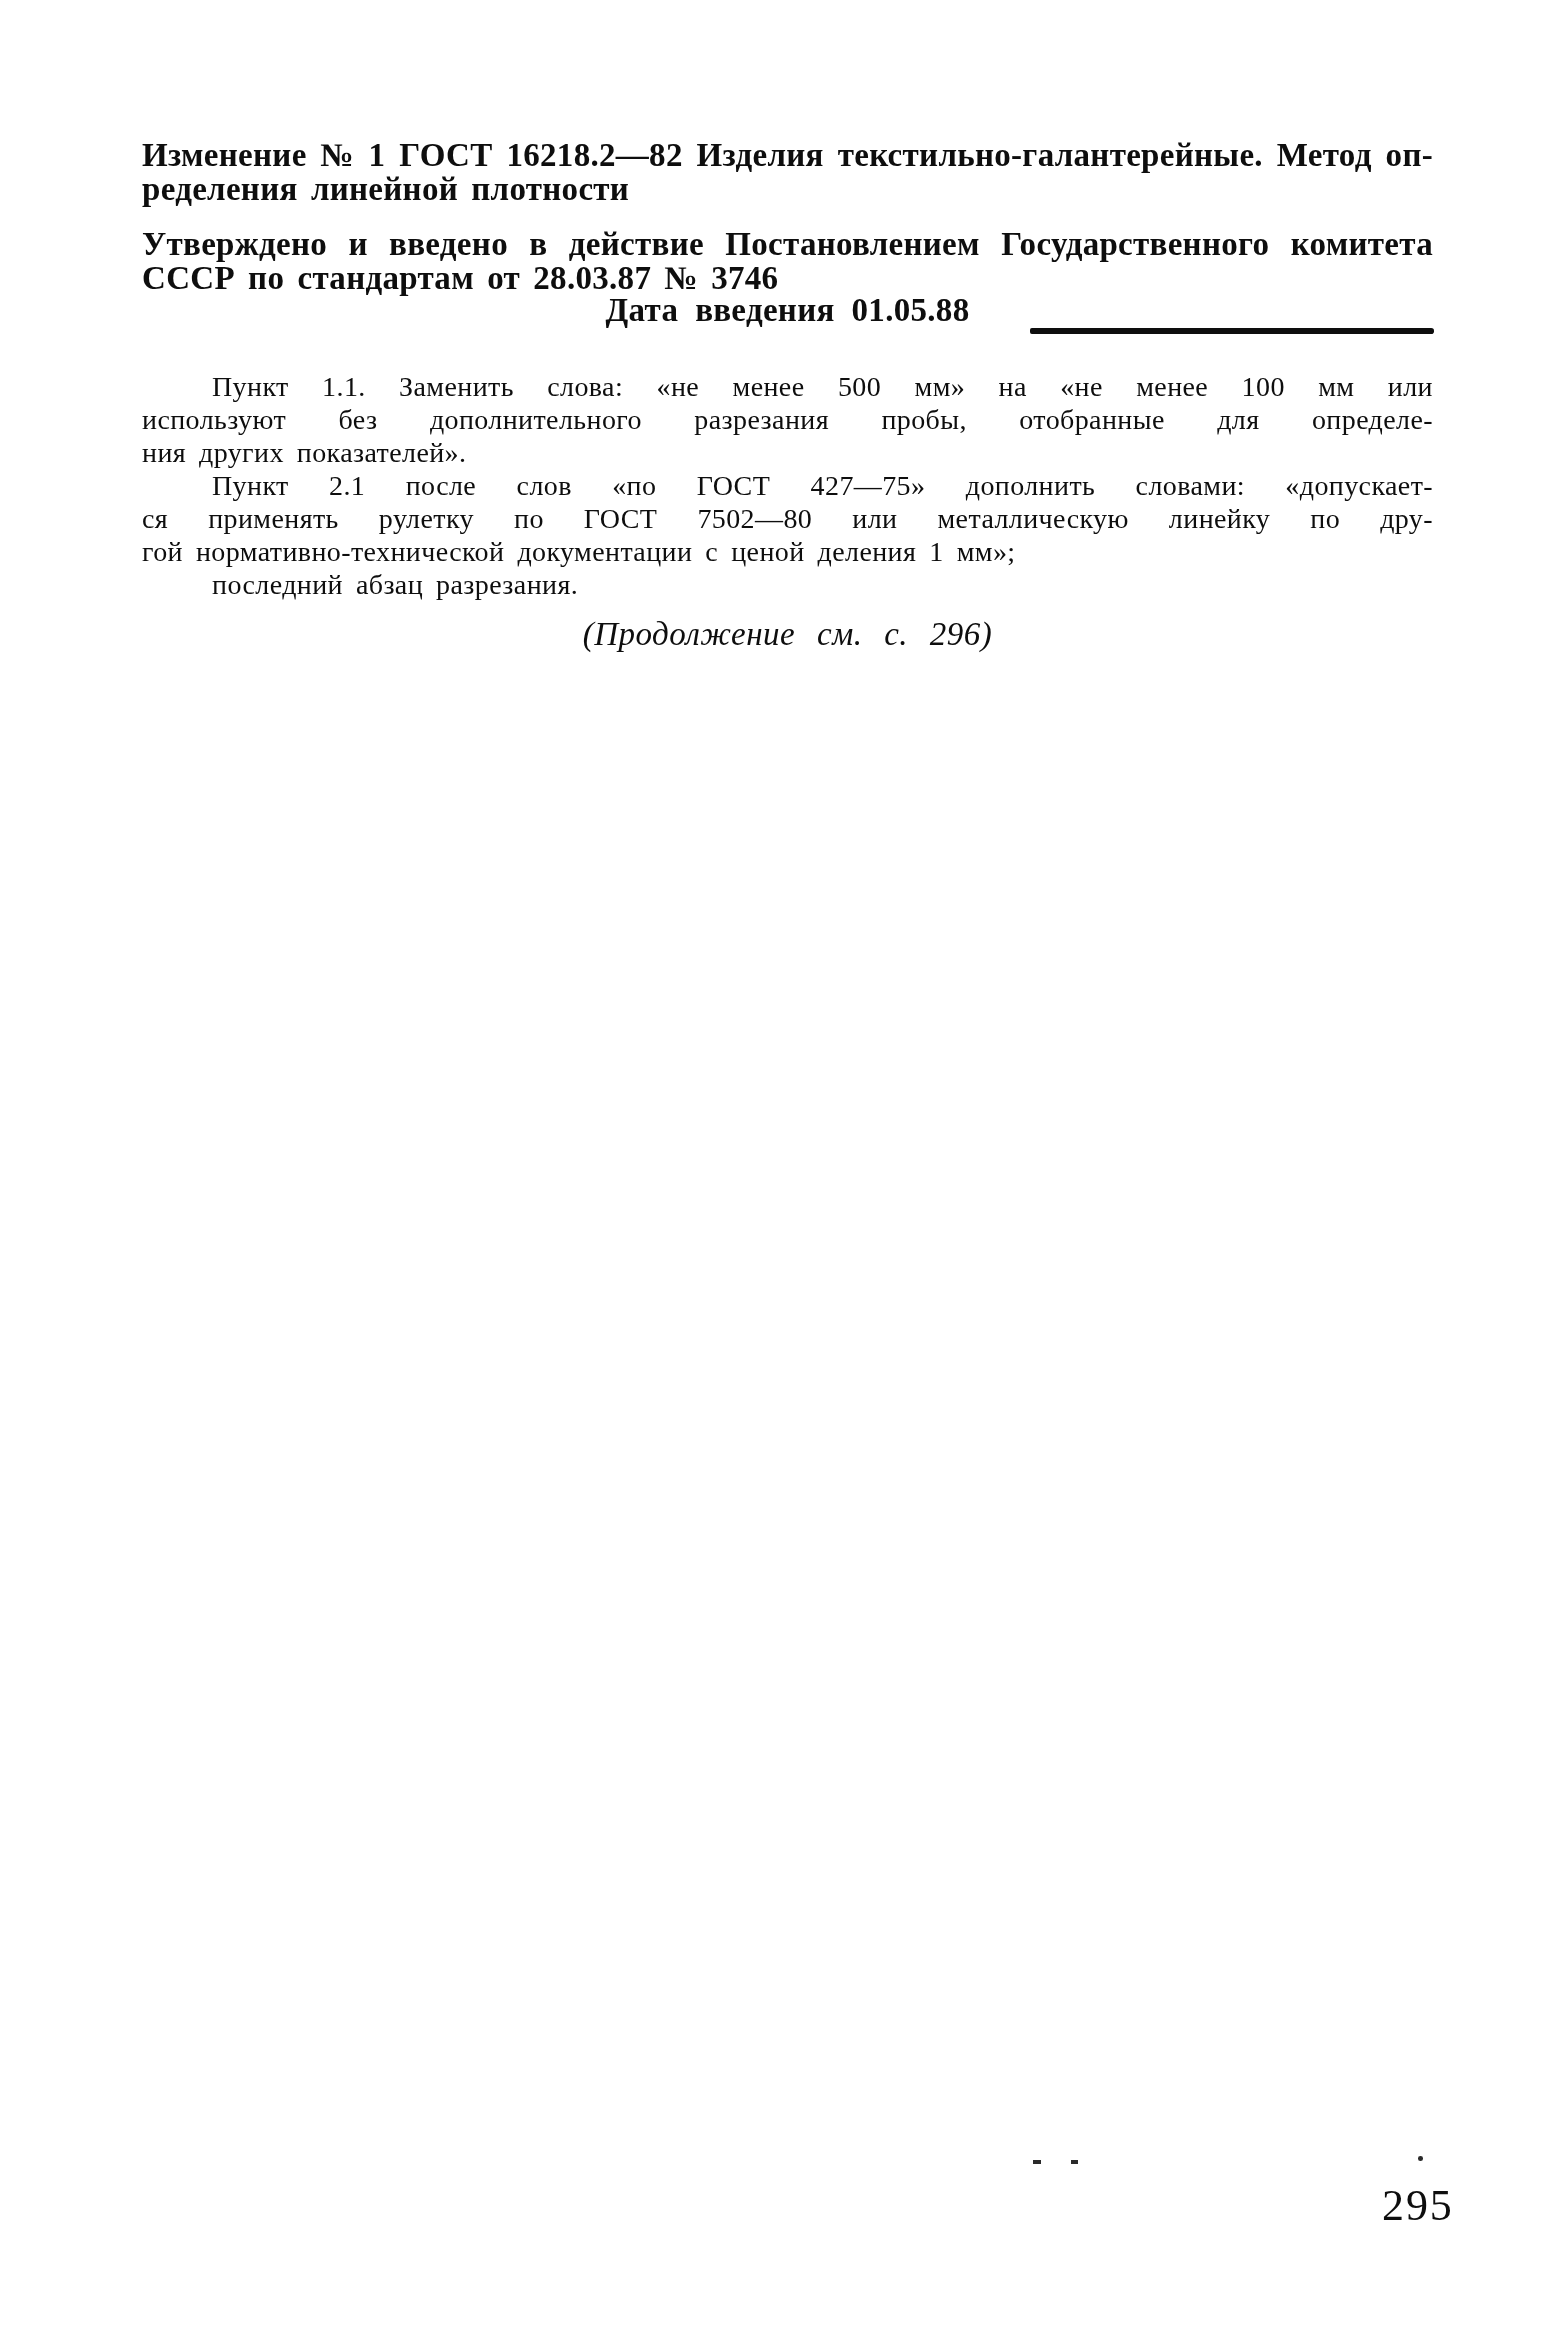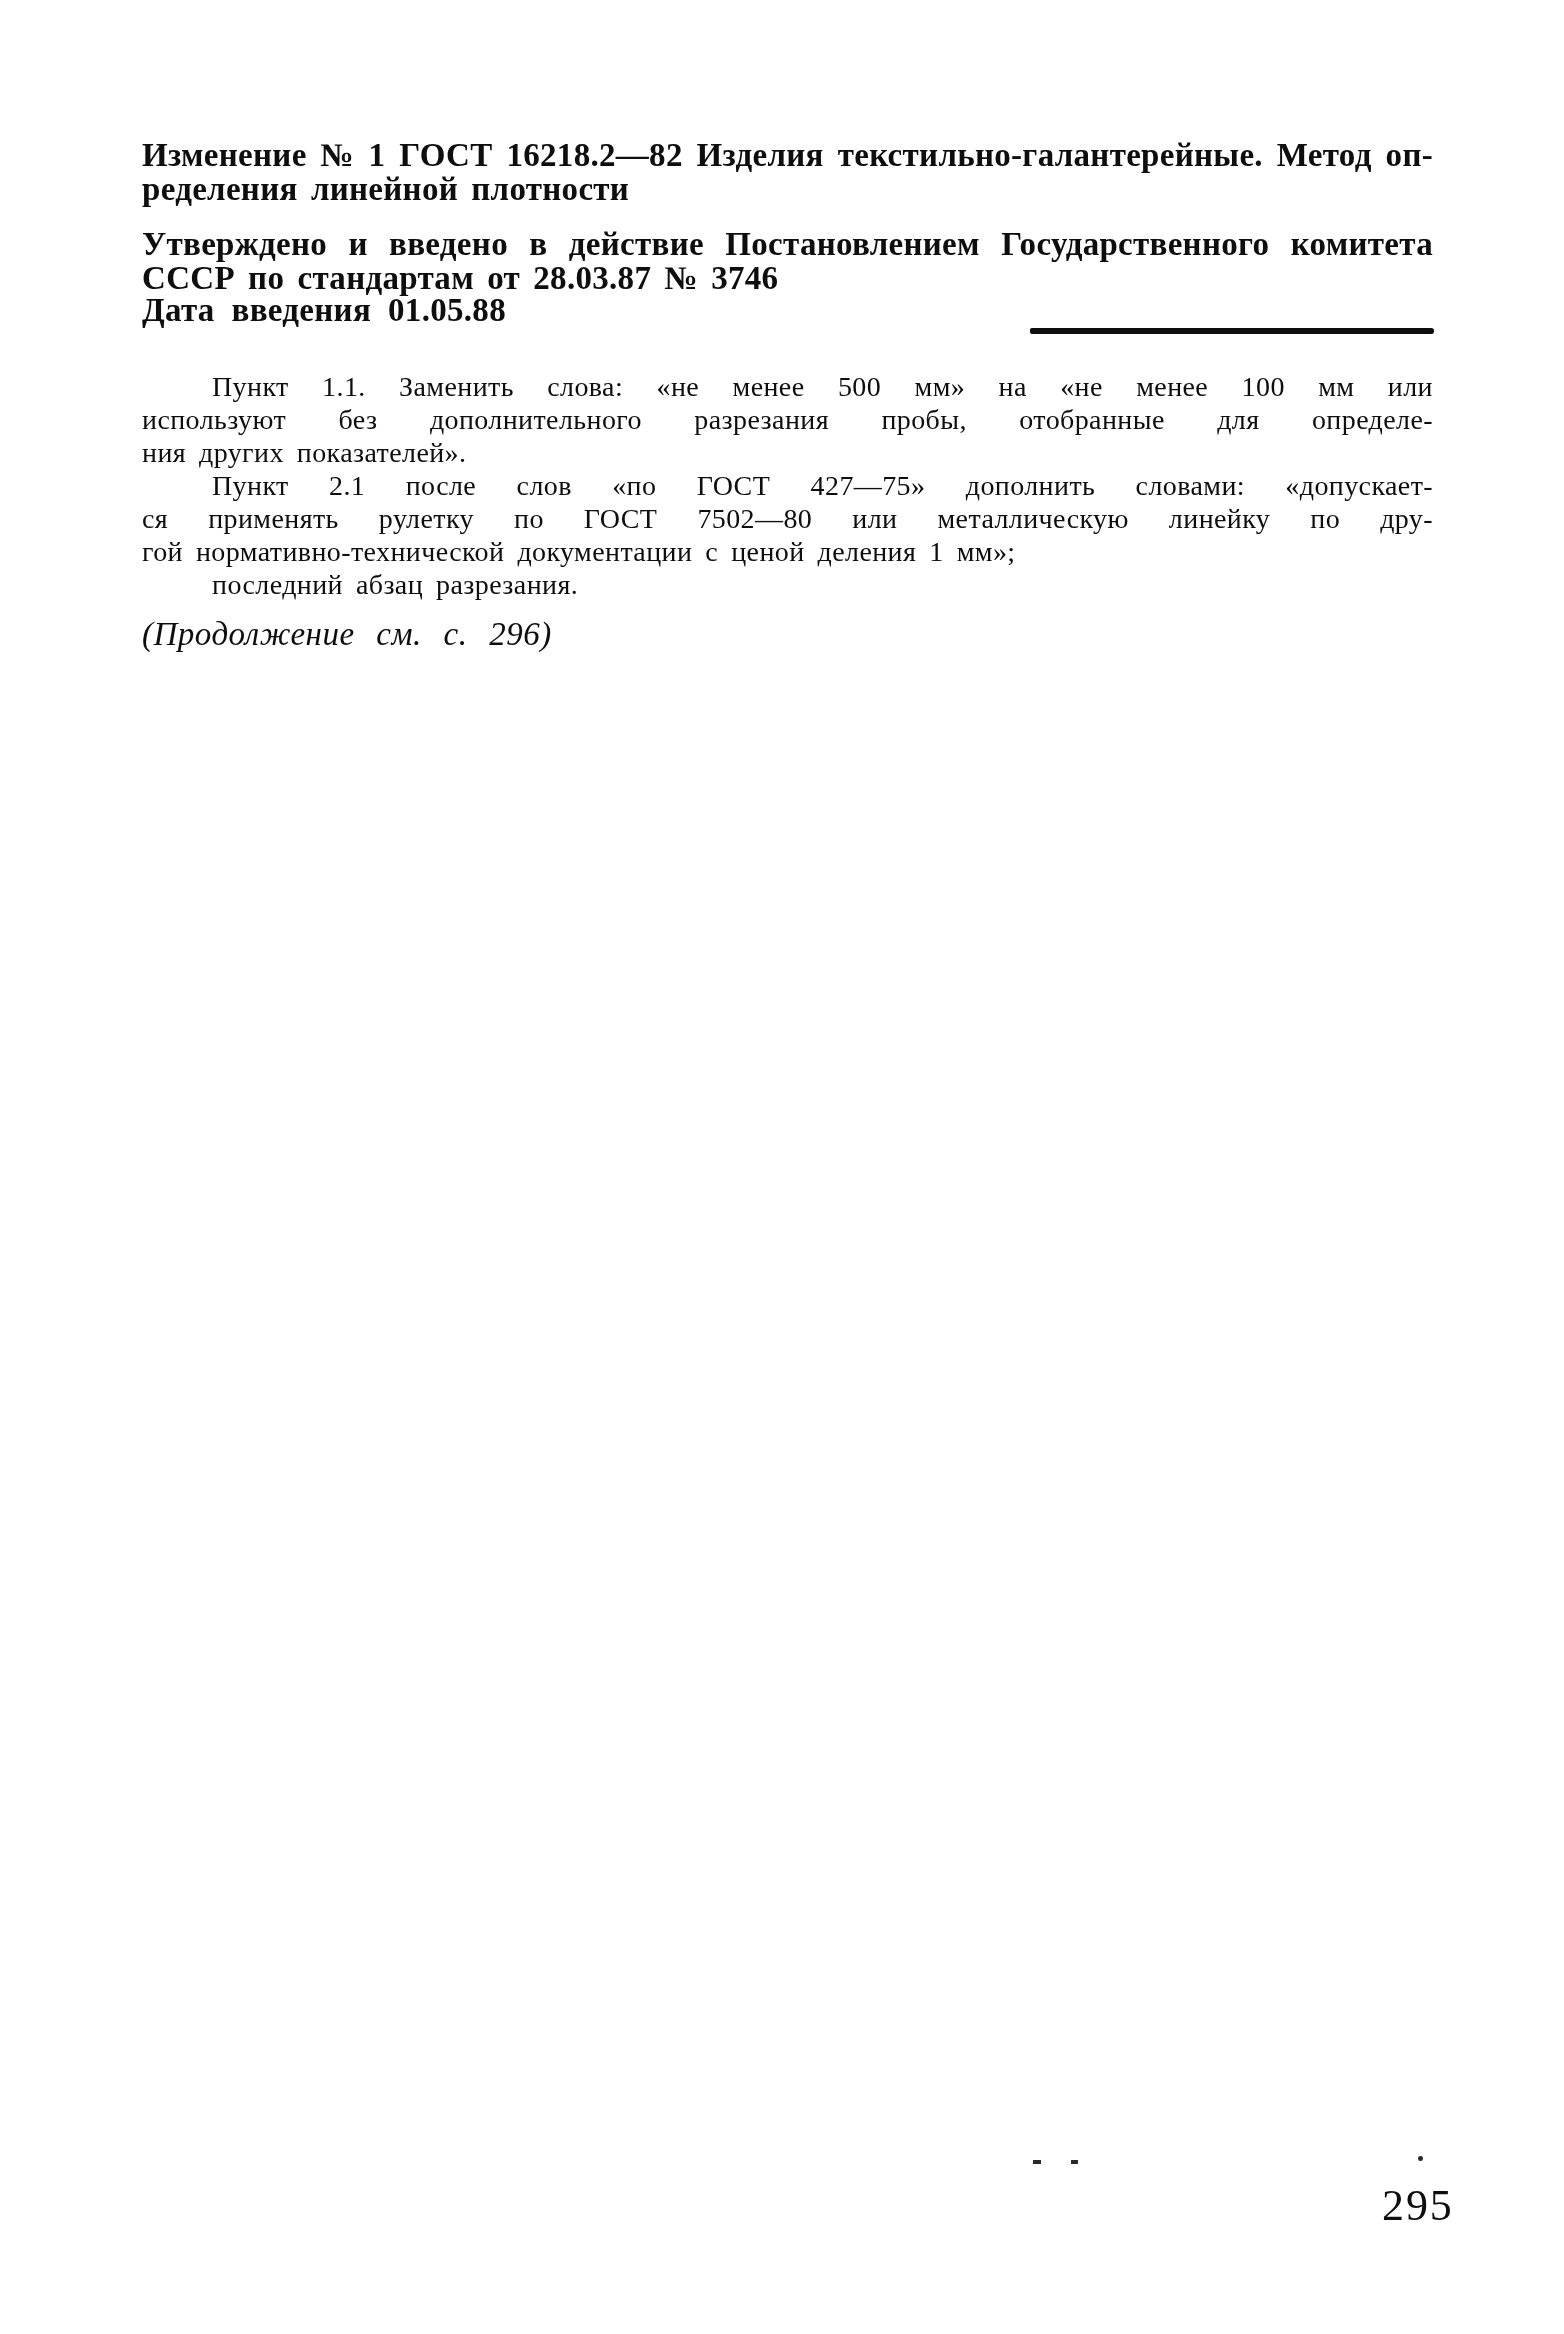--- a/index.html
+++ b/index.html
@@ -38,39 +38,39 @@
   .jline {
     text-align: justify;
     text-align-last: justify;
     text-justify: inter-word;
   }
   .indent {
     text-indent: 70px;
   }
   .dateline {
     top: 293px;
-    text-align: left;
+    text-align: center;
     font-weight: 700;
     font-size: 33px;
     line-height: 34px;
     letter-spacing: 0.3px;
     word-spacing: 8.4px;
   }
   .date-rule {
     position: absolute;
     left: 1030px;
     top: 328px;
     width: 404px;
     height: 5.6px;
     background: #0e0e0e;
     border-radius: 1.9px 2.8px 2.8px 1.9px;
   }
   .contline {
     top: 616px;
-    text-align: left;
+    text-align: center;
     font-style: italic;
     font-size: 33px;
     line-height: 37px;
     letter-spacing: 0.5px;
     word-spacing: 13px;
   }
   .pagenum {
     position: absolute;
     left: 1382px;
     top: 2189px;

